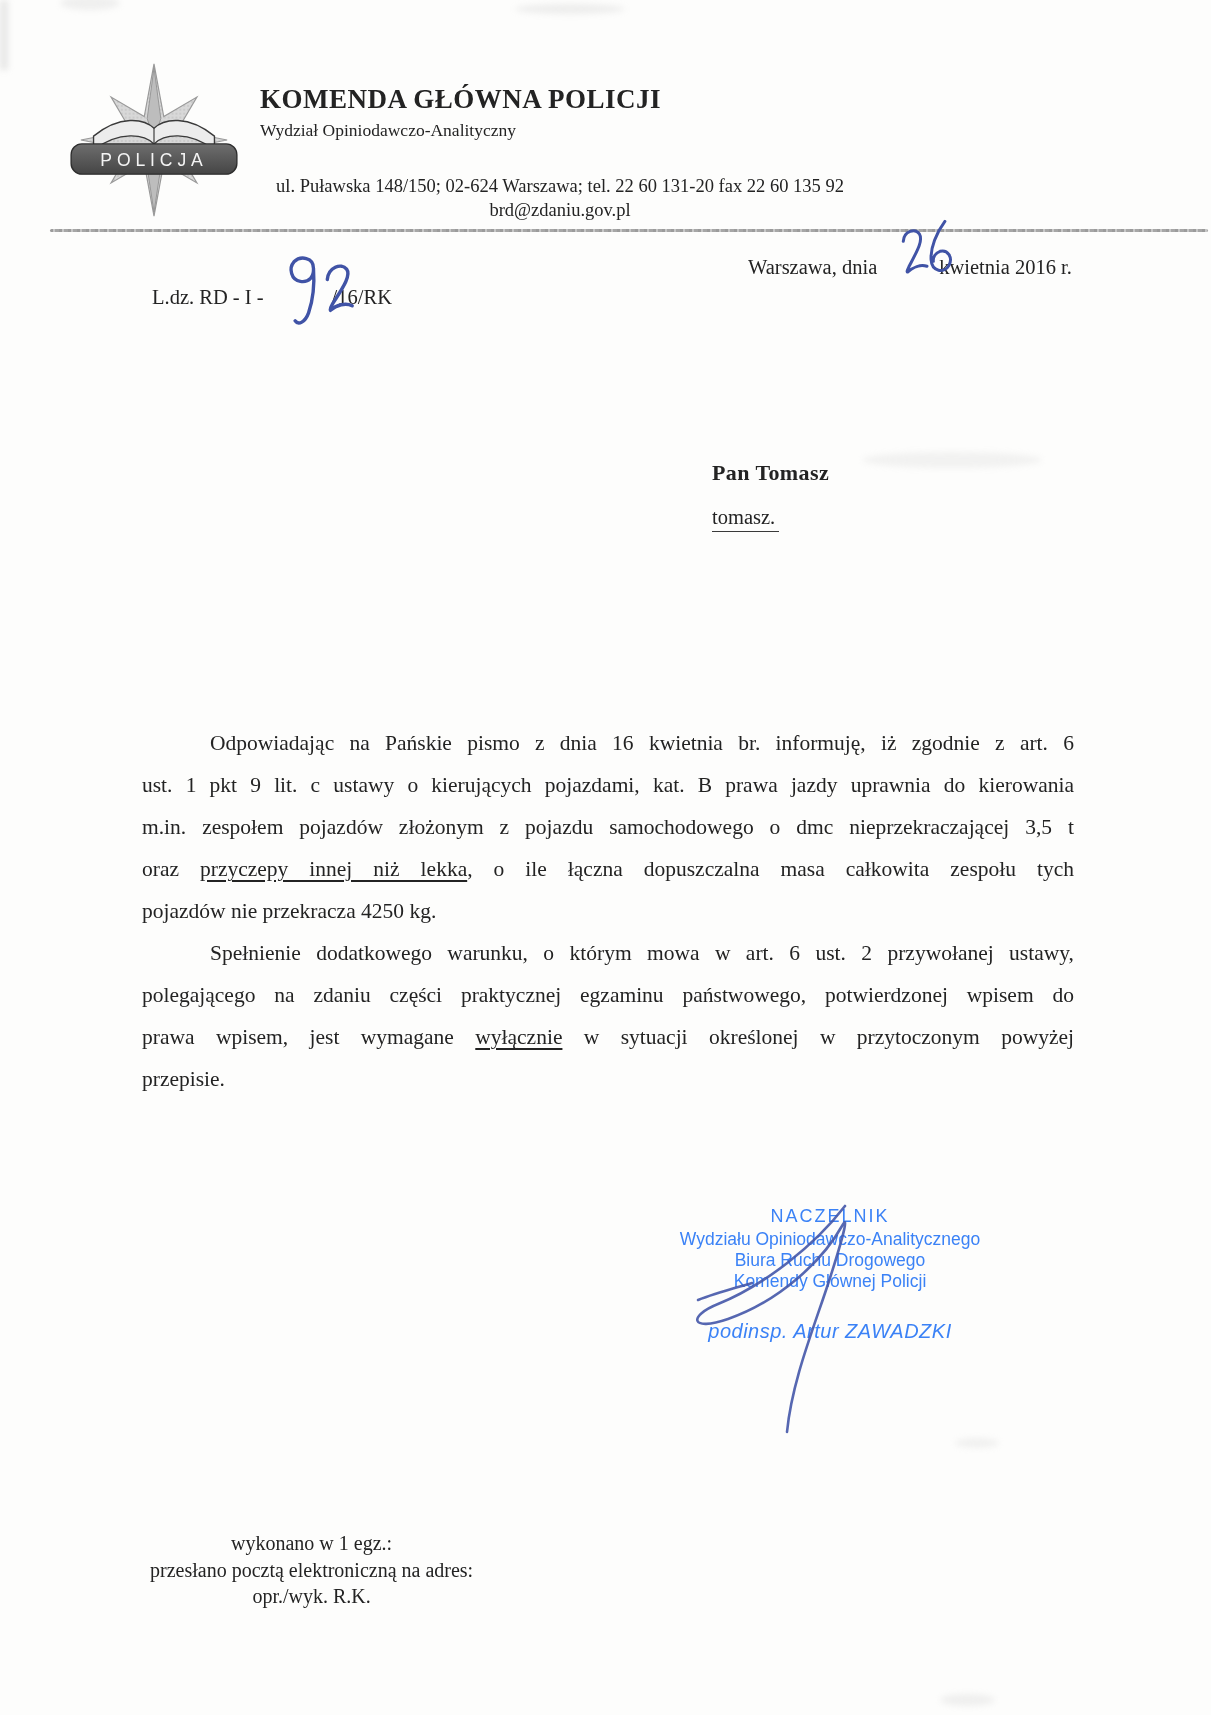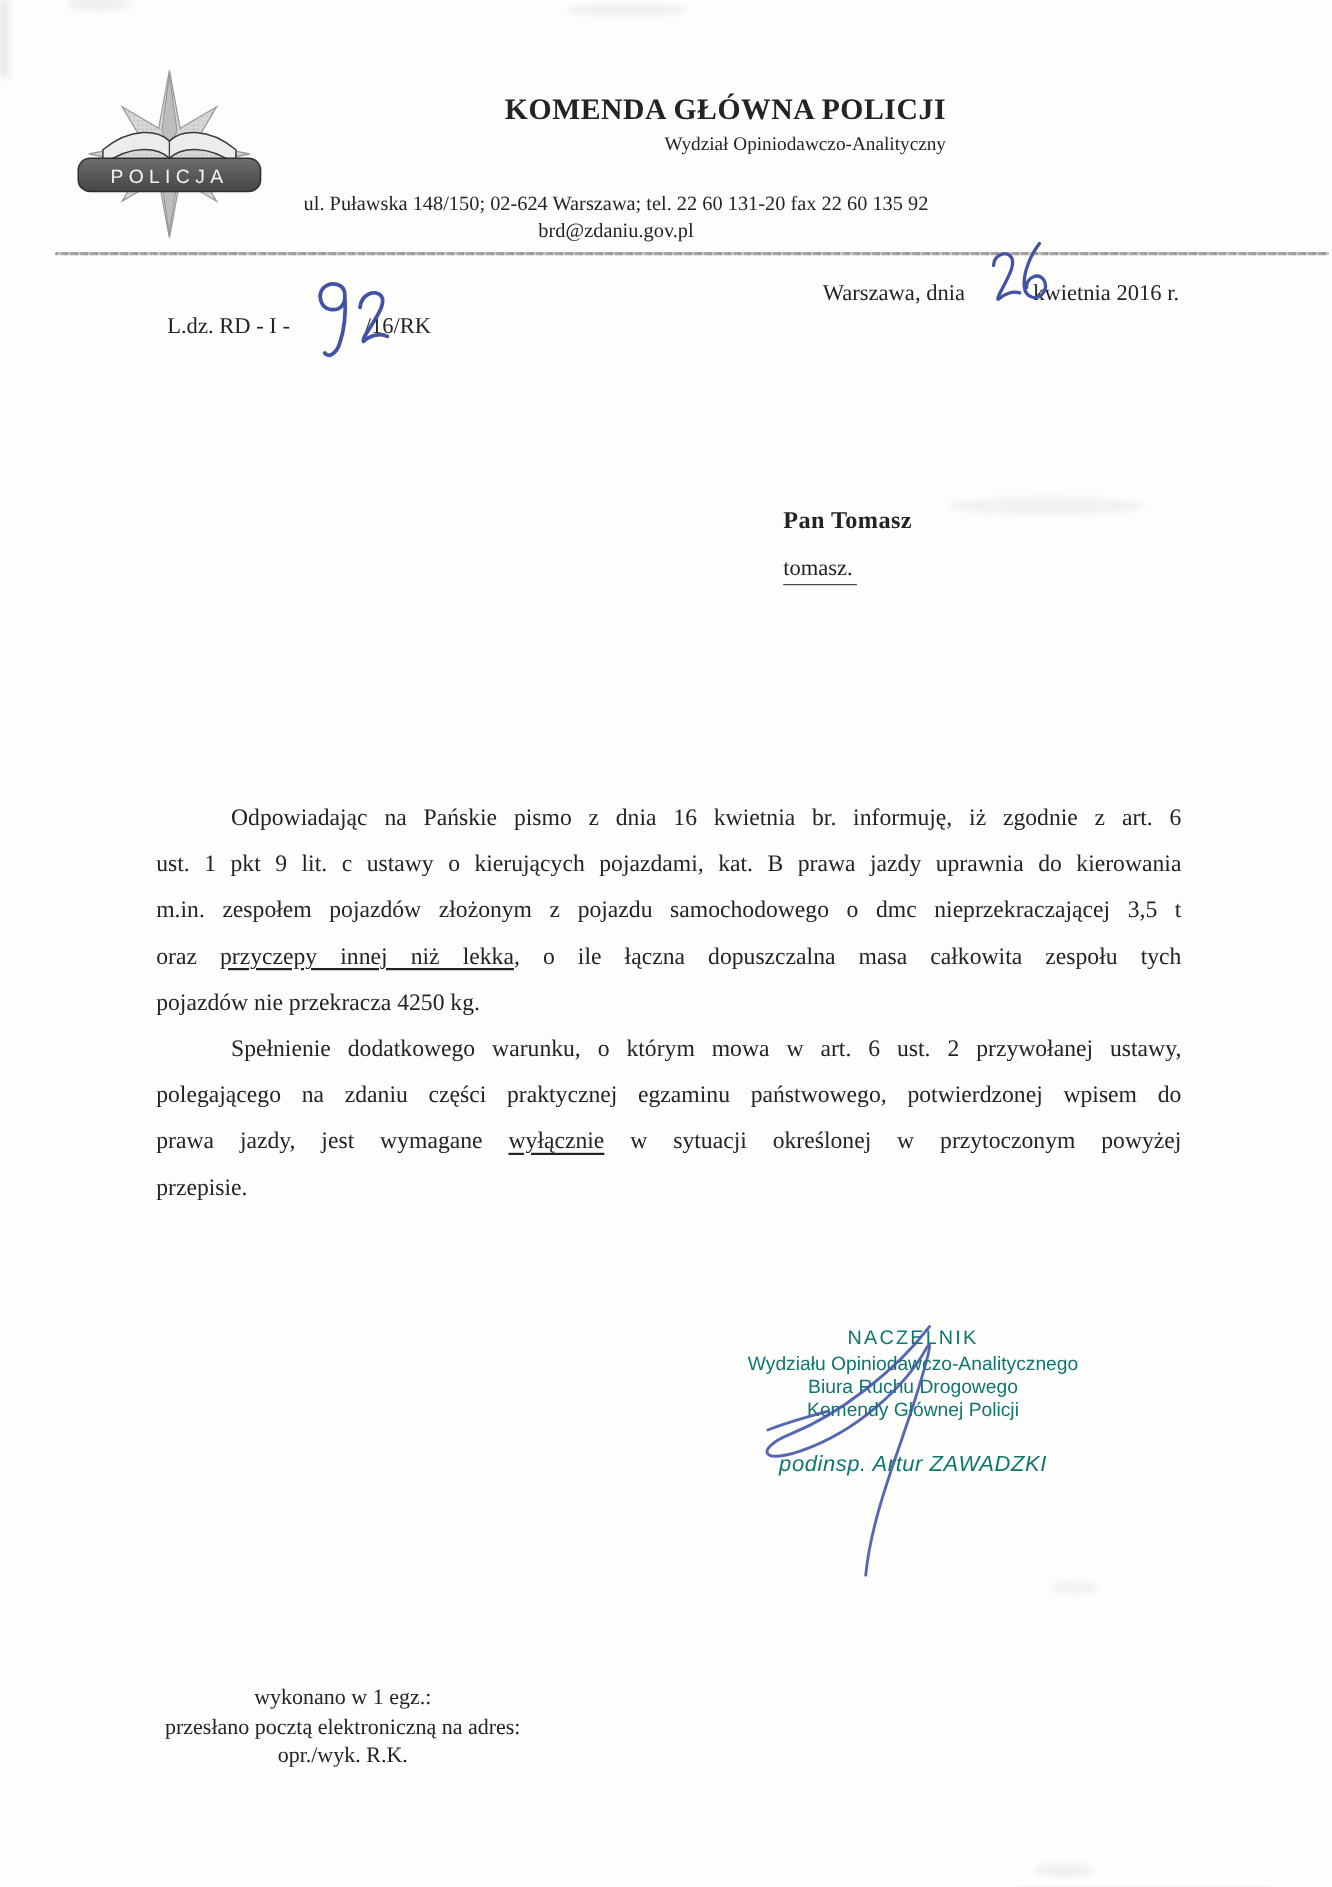--- a/index.html
+++ b/index.html
@@ -8,21 +8,21 @@
     width:1211px;height:1715px;
     margin:0 auto;
     background:#fdfdfc;
     font-family:"Liberation Serif", serif;
     color:#232323;
     overflow:hidden;
   }
   .abs{position:absolute;}
 
   
-  .org-block{left:260px;top:84px;width:600px;text-align:right;}
+  .org-block{left:260px;top:84px;width:600px;text-align:left;}
   .org-name{font-size:27px;font-weight:bold;letter-spacing:.5px;margin-bottom:5px;}
   .org-sub{font-size:17.5px;margin-bottom:4px;}
   .addr-block{left:170px;top:176px;width:780px;text-align:center;}
   .addr-line{font-size:18.5px;margin-bottom:3px;}
   .addr-mail{font-size:18.5px;}
   .rule{
     left:50px;top:229px;width:1158px;height:3px;
     background:repeating-linear-gradient(90deg,#8a8a8a 0 3px,#bdbdbd 3px 5px,#979797 5px 9px);
     opacity:.85;border-radius:2px;
   }
@@ -45,21 +45,21 @@
   
   .body-text{left:142px;top:722px;width:932px;font-size:21.5px;}
   .bl{height:42px;line-height:42px;text-align:justify;text-align-last:justify;white-space:nowrap;}
   .bl.jst{white-space:normal;}
   .bl.indent{padding-left:68px;}
   .bl.last{text-align-last:left;}
   .u{text-decoration:underline;text-underline-offset:4px;text-decoration-thickness:1.5px;}
 
   
   .sig-block{left:610px;top:1206px;width:440px;text-align:center;
-    font-family:"Liberation Sans", sans-serif;color:#0f766e;}
+    font-family:"Liberation Sans", sans-serif;color:#3b82f6;}
   .sig-title{font-size:18px;letter-spacing:2px;margin-bottom:2px;}
   .sig-line{font-size:17.5px;line-height:21px;}
   .sig-signer{margin-top:28px;font-size:20px;font-style:italic;letter-spacing:.5px;}
   .sig-scribble{left:640px;top:1200px;}
   .sig-scribble path{fill:none;stroke:#4456a8;stroke-width:2.6;stroke-linecap:round;opacity:.9;}
 
   
   .footer{left:150px;top:1530px;font-size:20px;line-height:26.5px;text-align:center;}
 
   
@@ -136,21 +136,21 @@
   </div>
 
   <div class="abs body-text">
     <div class="bl jst indent">Odpowiadając na Pańskie pismo z dnia 16 kwietnia br. informuję, iż zgodnie z art. 6</div>
     <div class="bl jst">ust. 1 pkt 9 lit. c ustawy o kierujących pojazdami, kat. B prawa jazdy uprawnia do kierowania</div>
     <div class="bl jst">m.in. zespołem pojazdów złożonym z pojazdu samochodowego o dmc nieprzekraczającej 3,5 t</div>
     <div class="bl jst"><span>oraz </span><span class="u">przyczepy innej niż lekka</span><span>, o ile łączna dopuszczalna masa całkowita zespołu tych</span></div>
     <div class="bl jst last">pojazdów nie przekracza 4250 kg.</div>
     <div class="bl jst indent">Spełnienie dodatkowego warunku, o którym mowa w art. 6 ust. 2 przywołanej ustawy,</div>
     <div class="bl jst">polegającego na zdaniu części praktycznej egzaminu państwowego, potwierdzonej wpisem do</div>
-    <div class="bl jst"><span>prawa jazdy, jest wymagane </span><span class="u">wyłącznie</span><span> w sytuacji określonej w przytoczonym powyżej</span></div>
+    <div class="bl jst"><span>prawa wpisem, jest wymagane </span><span class="u">wyłącznie</span><span> w sytuacji określonej w przytoczonym powyżej</span></div>
     <div class="bl jst last">przepisie.</div>
   </div>
 
   <div class="abs sig-block">
     <div class="sig-title">NACZELNIK</div>
     <div class="sig-line">Wydziału Opiniodawczo-Analitycznego</div>
     <div class="sig-line">Biura Ruchu Drogowego</div>
     <div class="sig-line">Komendy Głównej Policji</div>
     <div class="sig-signer">podinsp. Artur ZAWADZKI</div>
   </div>

